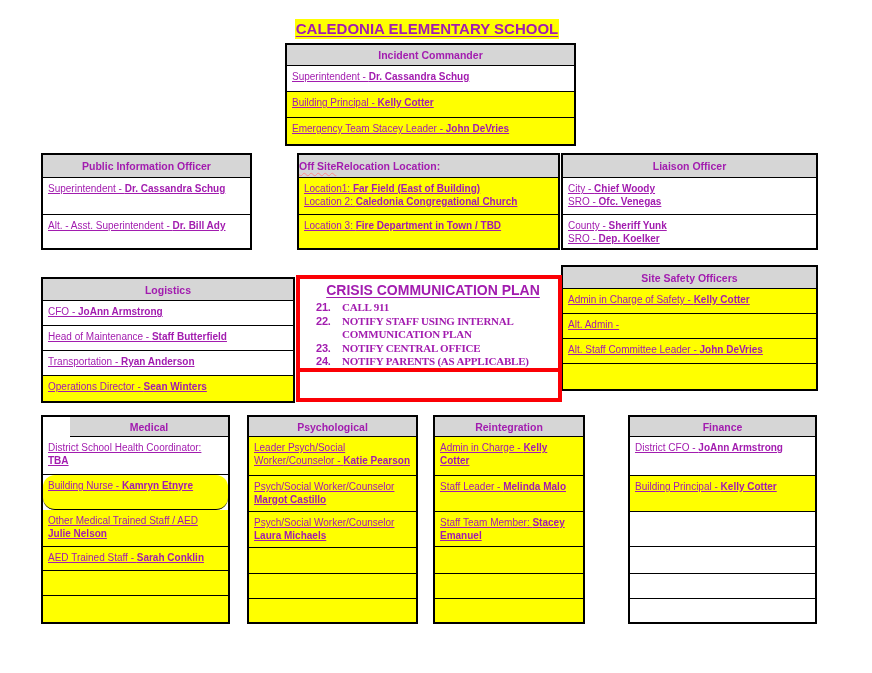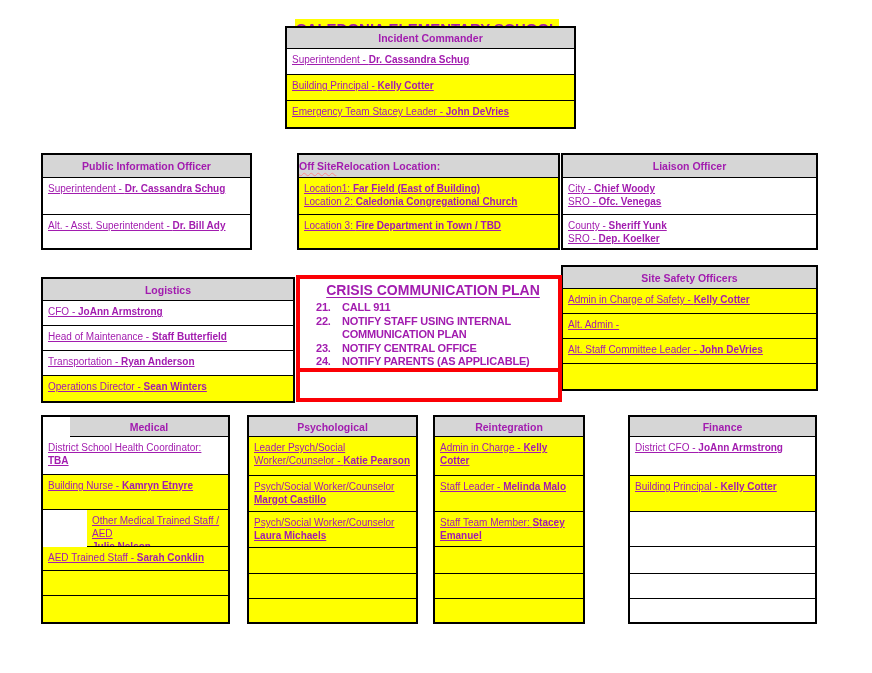--- a/index.html
+++ b/index.html
@@ -21,31 +21,31 @@
   .sp-err{text-decoration:underline;text-decoration-style:wavy;
         text-decoration-color:#ff8a8a;text-decoration-thickness:1px;text-underline-offset:2px;}
   .crisis{position:absolute;left:296px;top:275px;width:266px;height:127px;box-sizing:border-box;
         border:4px solid var(--alert_red,#fb0005);background:#fff;z-index:5;}
   .crisis-top{height:93px;box-sizing:border-box;border-bottom:4px solid var(--alert_red,#fb0005);
         padding:2px 8px 0 16px;}
   .crisis-title{font-weight:700;font-size:14px;line-height:17px;text-align:center;
         text-decoration:underline;text-underline-offset:2px;white-space:nowrap;margin:1px 0 2px 0;}
   .ci{display:flex;font-weight:700;font-size:11px;line-height:13.5px;letter-spacing:-0.2px;}
   .ci .num{flex:0 0 26px;}
-  .ci .itxt{flex:1;}
+  .ci .itxt{flex:1;font-family:Liberation Serif, serif;}
   .crisis-bottom{height:22px;background:#fff;}
 </style>
 </head>
 <body style="--highlight: #ffff00; --header_bg: #d6d6d6; --alert_red: #fb0005;">
 
 <div class="page">
 
   <div class="doc-title">CALEDONIA ELEMENTARY SCHOOL</div>
 
-  <div class="tbl" style="left:285px;top:26px;width:291px;">
+  <div class="tbl" style="left:285px;top:43px;width:291px;">
     <div class="th" style="height:21px;">Incident Commander</div>
     <div class="tr" style="height:26px;"><span>Superintendent - </span><span class="nm">Dr. Cassandra Schug</span></div>
     <div class="tr hl" style="height:26px;"><span>Building Principal - </span><span class="nm">Kelly Cotter</span></div>
     <div class="tr hl" style="height:26px;"><span>Emergency Team Stacey Leader - </span><span class="nm">John DeVries</span></div>
   </div>
 
   <div class="tbl" style="left:41px;top:153px;width:211px;">
     <div class="th" style="height:23px;">Public Information Officer</div>
     <div class="tr" style="height:37px;"><span>Superintendent - </span><span class="nm">Dr. Cassandra Schug</span></div>
     <div class="tr" style="height:33px;"><span>Alt. - Asst. Superintendent - </span><span class="nm">Dr. Bill Ady</span></div>
@@ -114,24 +114,24 @@
         </div>
     </div>
     <div class="crisis-bottom"></div>
   </div>
 
   <div class="tbl" style="left:41px;top:415px;width:189px;">
     <div class="th" style="height:20px;margin-left:27px;">Medical</div>
     <div class="tr" style="height:38px;">
       <span class="line"><span>District School Health Coordinator: </span><span class="nm">TBA</span></span>
     </div>
-    <div class="tr hl" style="height:35px;">
+    <div class="tr hl" style="height:35px;border-radius:12px;">
       <span class="line"><span>Building Nurse - </span><span class="nm">Kamryn Etnyre</span></span>
     </div>
-    <div class="tr hl" style="height:37px;margin-left:44px;">
+    <div class="tr hl" style="height:37px;">
       <span class="line"><span>Other Medical Trained Staff / AED</span><span class="nm"></span></span>
       <span class="line"><span></span><span class="nm">Julie Nelson</span></span>
     </div>
     <div class="tr hl" style="height:24px;">
       <span class="line"><span>AED Trained Staff - </span><span class="nm">Sarah Conklin</span></span>
     </div>
     <div class="tr hl" style="height:25px;"></div>
     <div class="tr hl" style="height:26px;"></div>
   </div>
 

